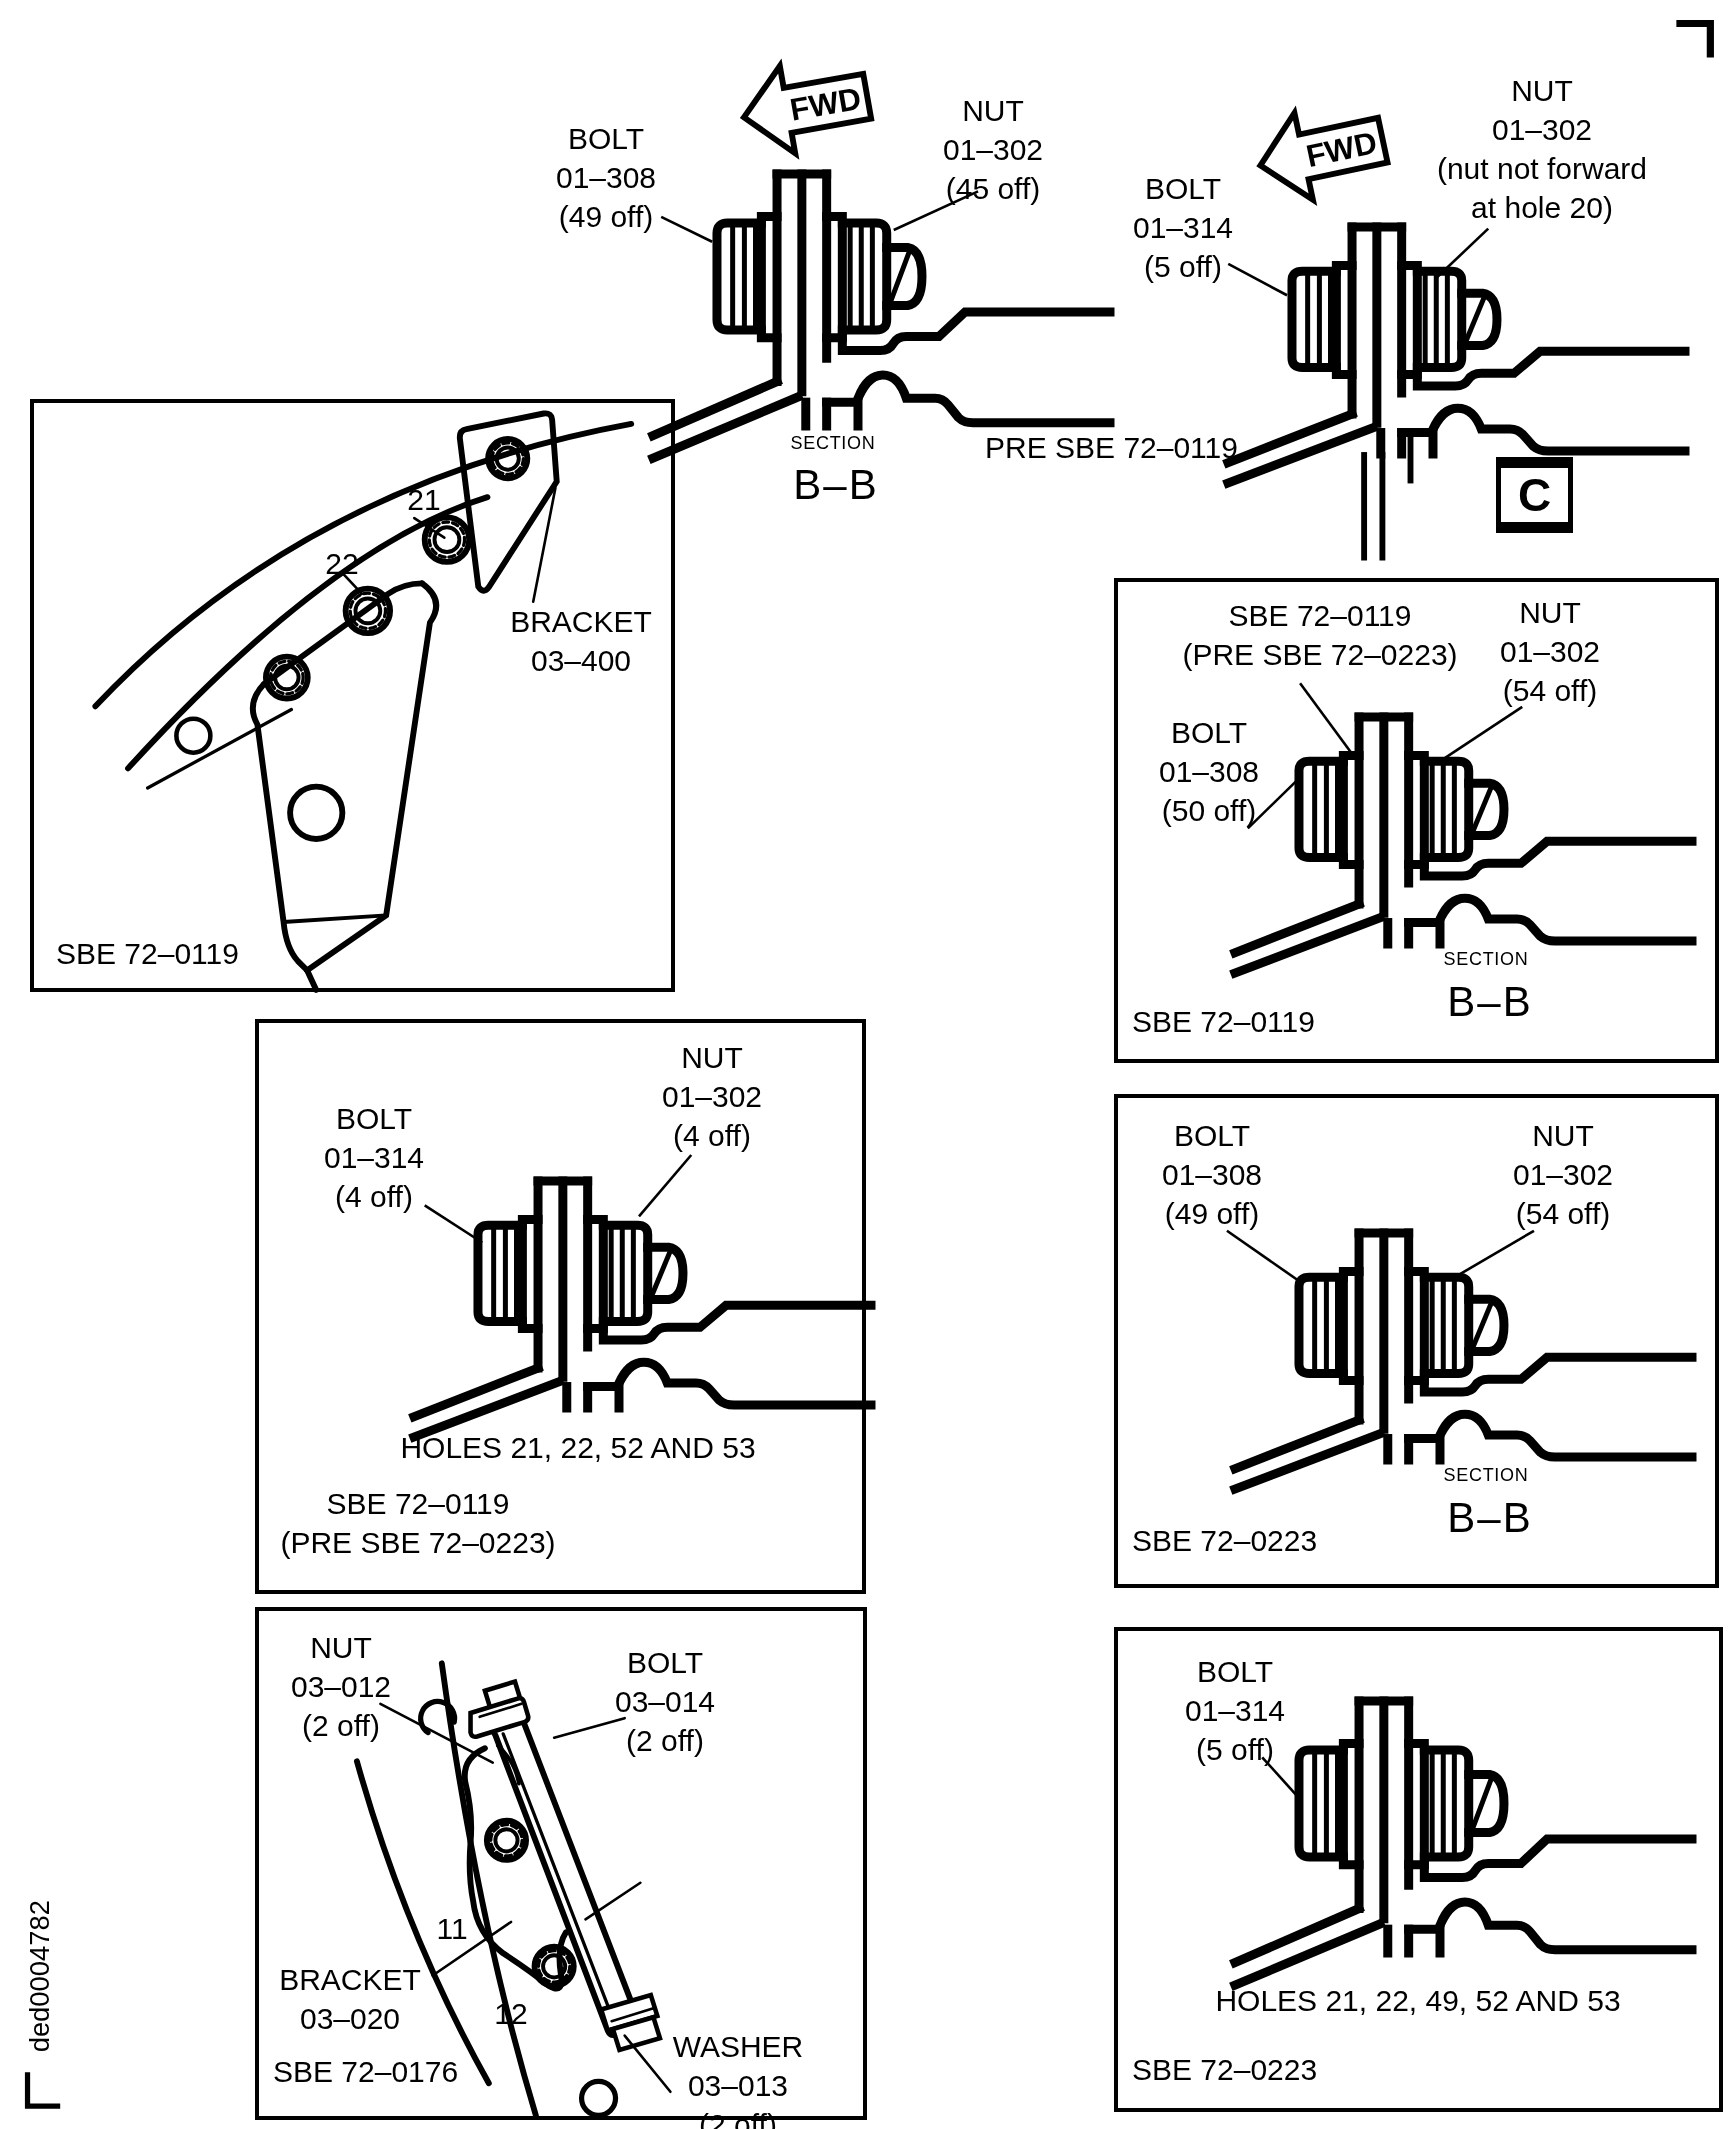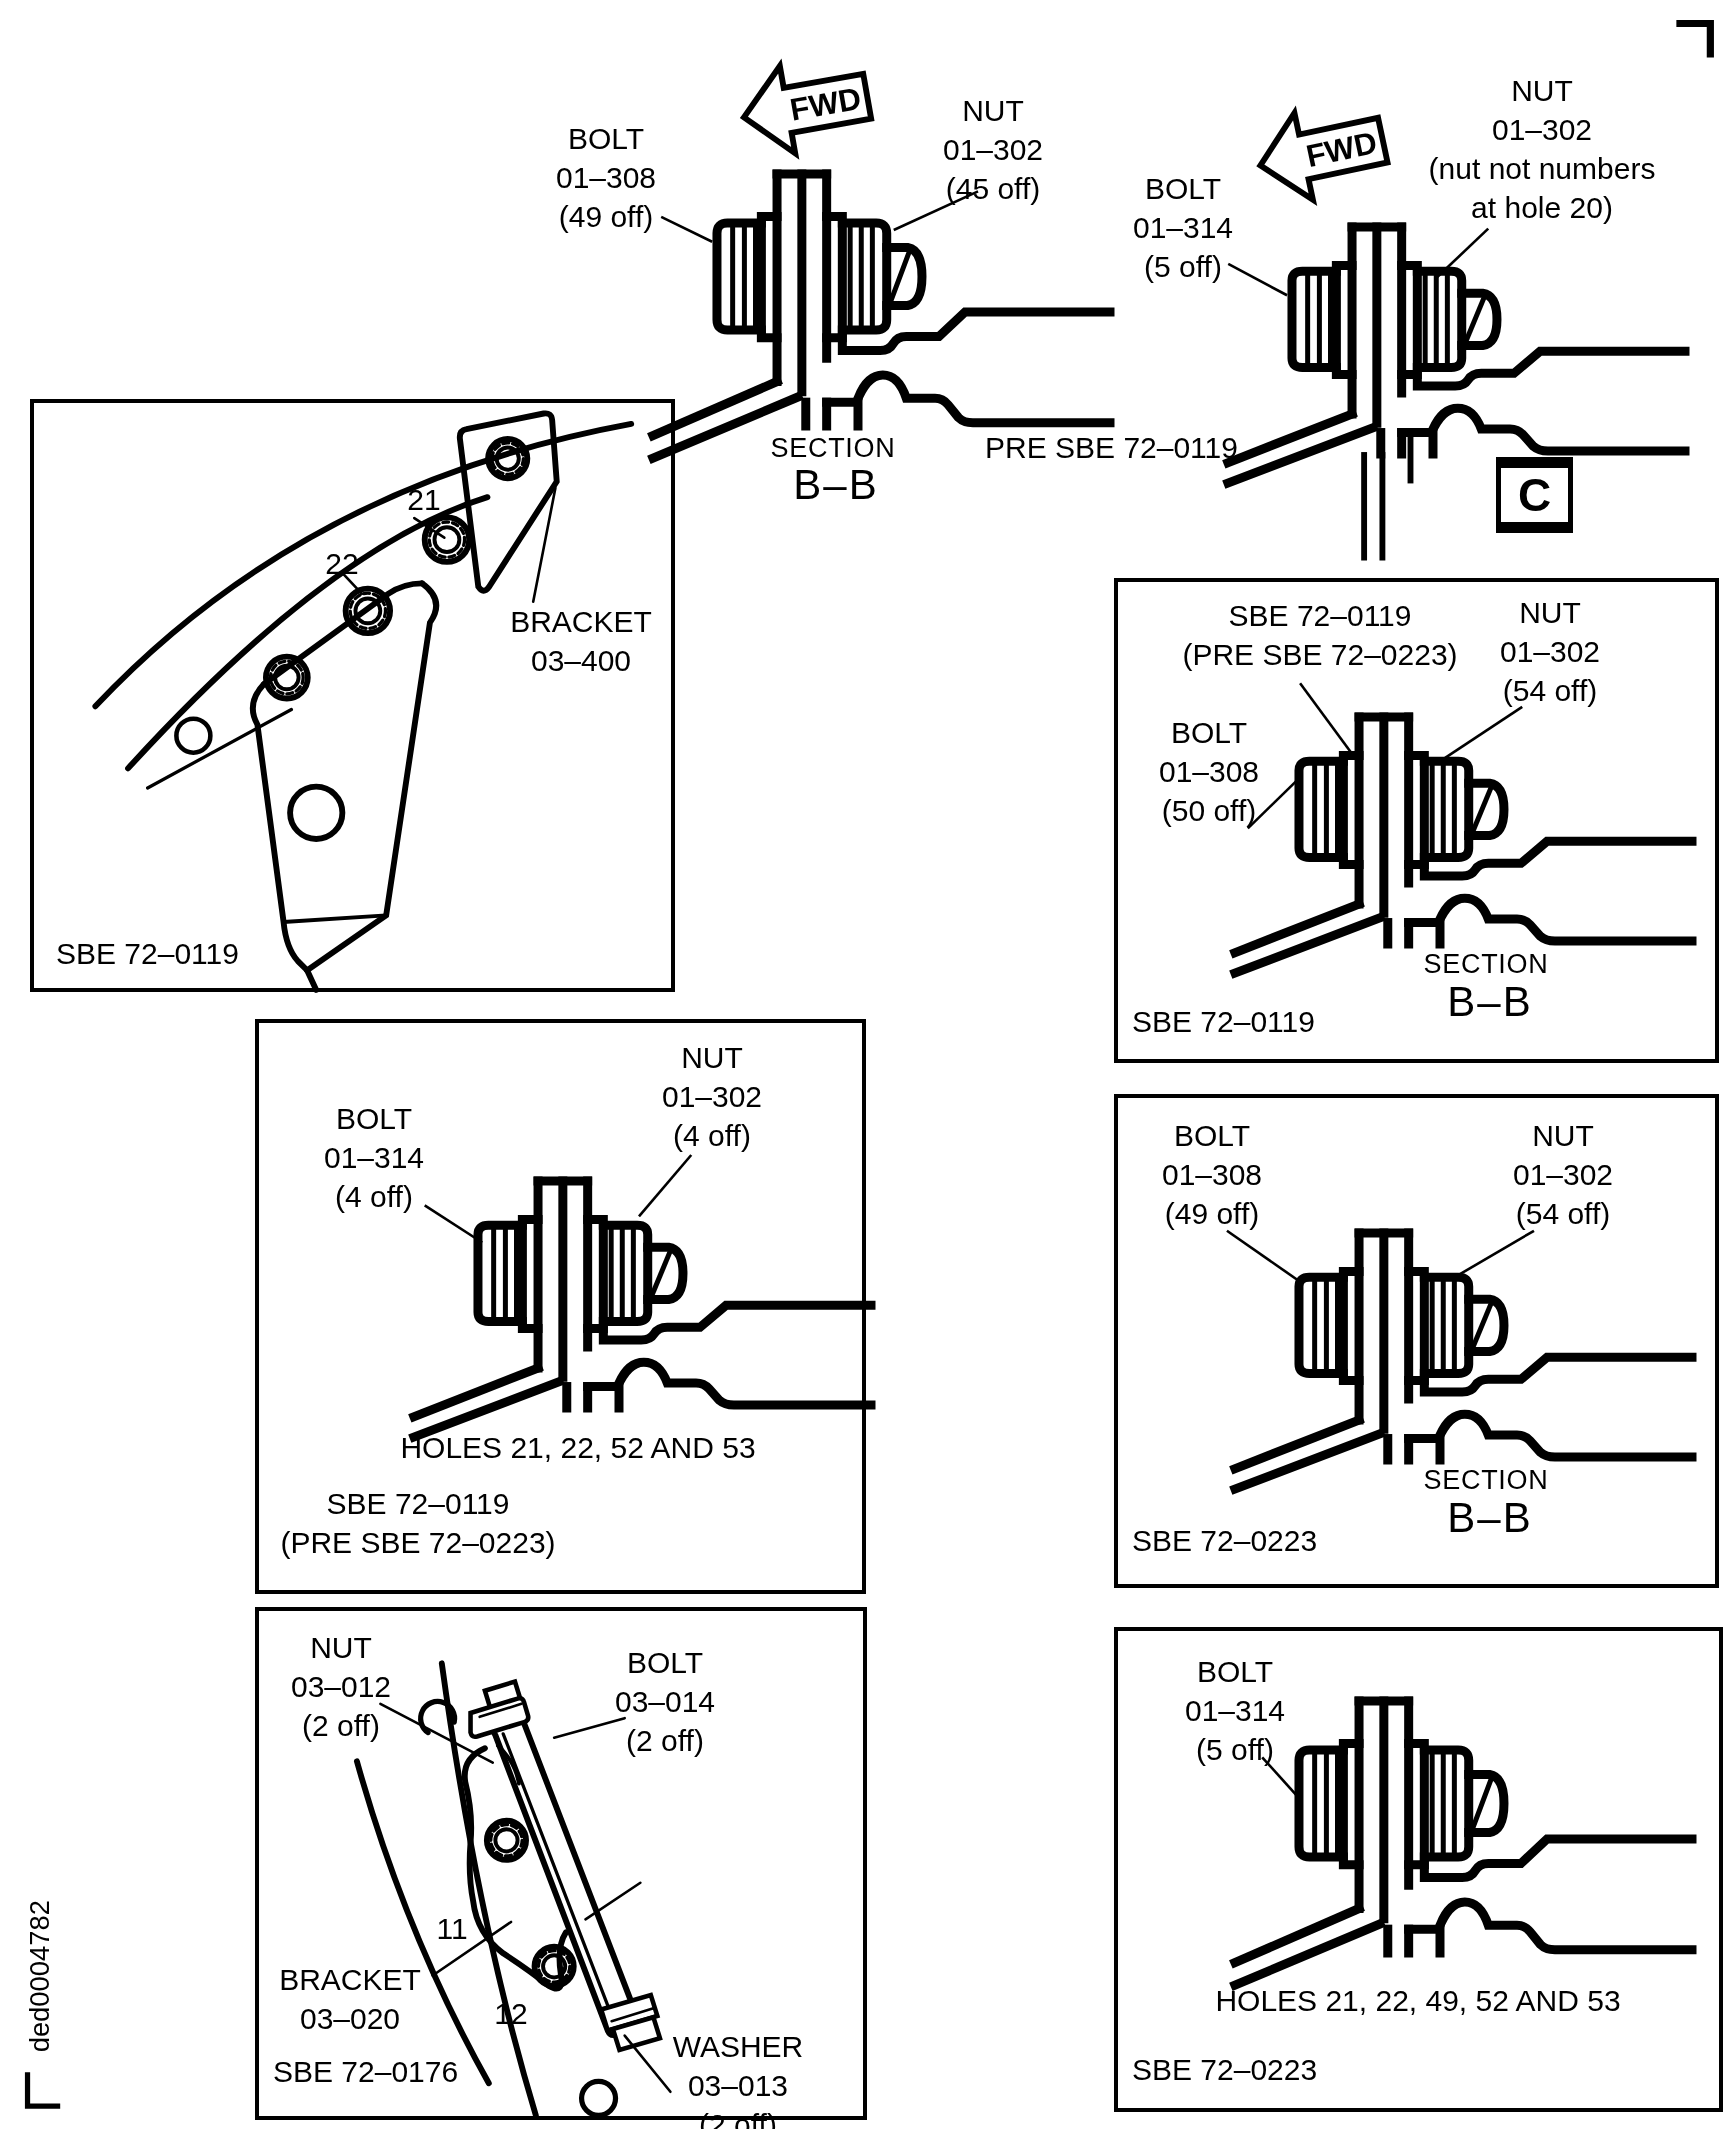--- a/index.html
+++ b/index.html
@@ -6,21 +6,21 @@
   .page{
     position:relative; width:1732px; height:2129px; background:#ffffff;
     font-family:"Liberation Sans", sans-serif; color:#000; overflow:hidden;
   }
   .lbl{position:absolute; font-size:30px; line-height:39px; text-align:center;
        white-space:nowrap; transform:translateX(-50%);}
   .lbl div{white-space:nowrap;}
   .note{position:absolute; font-size:30px; white-space:nowrap;}
   .box{position:absolute; border:4.6px solid #000; box-sizing:border-box; background:transparent;}
   .caption{position:absolute; font-size:30px; white-space:nowrap;}
-  .sec{position:absolute; font-size:27px; letter-spacing:0.7px; transform:translateX(-50%); white-space:nowrap;}
+  .sec{position:absolute; font-size:18px; letter-spacing:0.7px; transform:translateX(-50%); white-space:nowrap;}
   .secname{position:absolute; font-size:42px; font-weight:normal; letter-spacing:2px; transform:translateX(-50%); white-space:nowrap;}
   .flagC{
     position:absolute; width:77px; height:76px; box-sizing:border-box;
     border:5.9px solid #000; border-top-width:11px; border-bottom-width:11px;
     display:flex; align-items:center; justify-content:center;
     font-size:46px; font-weight:bold;
   }
   .vert{
     position:absolute; font-size:27.4px; white-space:nowrap;
     writing-mode:vertical-rl; transform:rotate(180deg);
@@ -107,21 +107,21 @@
     <use href="#secBB"></use>
   </svg>
   <div class="lbl" style="left:1183px; top:169px;">
     <div>BOLT</div>
     <div>01–314</div>
     <div>(5 off)</div>
   </div>
   <div class="lbl" style="left:1542px; top:71px;">
     <div>NUT</div>
     <div>01–302</div>
-    <div>(nut not numbers</div>
+    <div>(nut not forward</div>
     <div>at hole 20)</div>
   </div>
   <div class="flagC" style="left:1496px; top:457px;">C</div>
 
   <div class="box" style="left:30px; top:399px; width:645px; height:593px;"></div>
   <svg width="645" height="593" viewBox="0 0 987 907" style="left:30px; top:399px;">
     <g fill="none" stroke="#000" stroke-width="9" stroke-linecap="round">
       <path d="M100,470 Q420,130 920,38"></path>
       <path d="M150,565 Q460,225 700,150"></path>
       <path d="M180,595 L400,475" stroke-width="5"></path>

